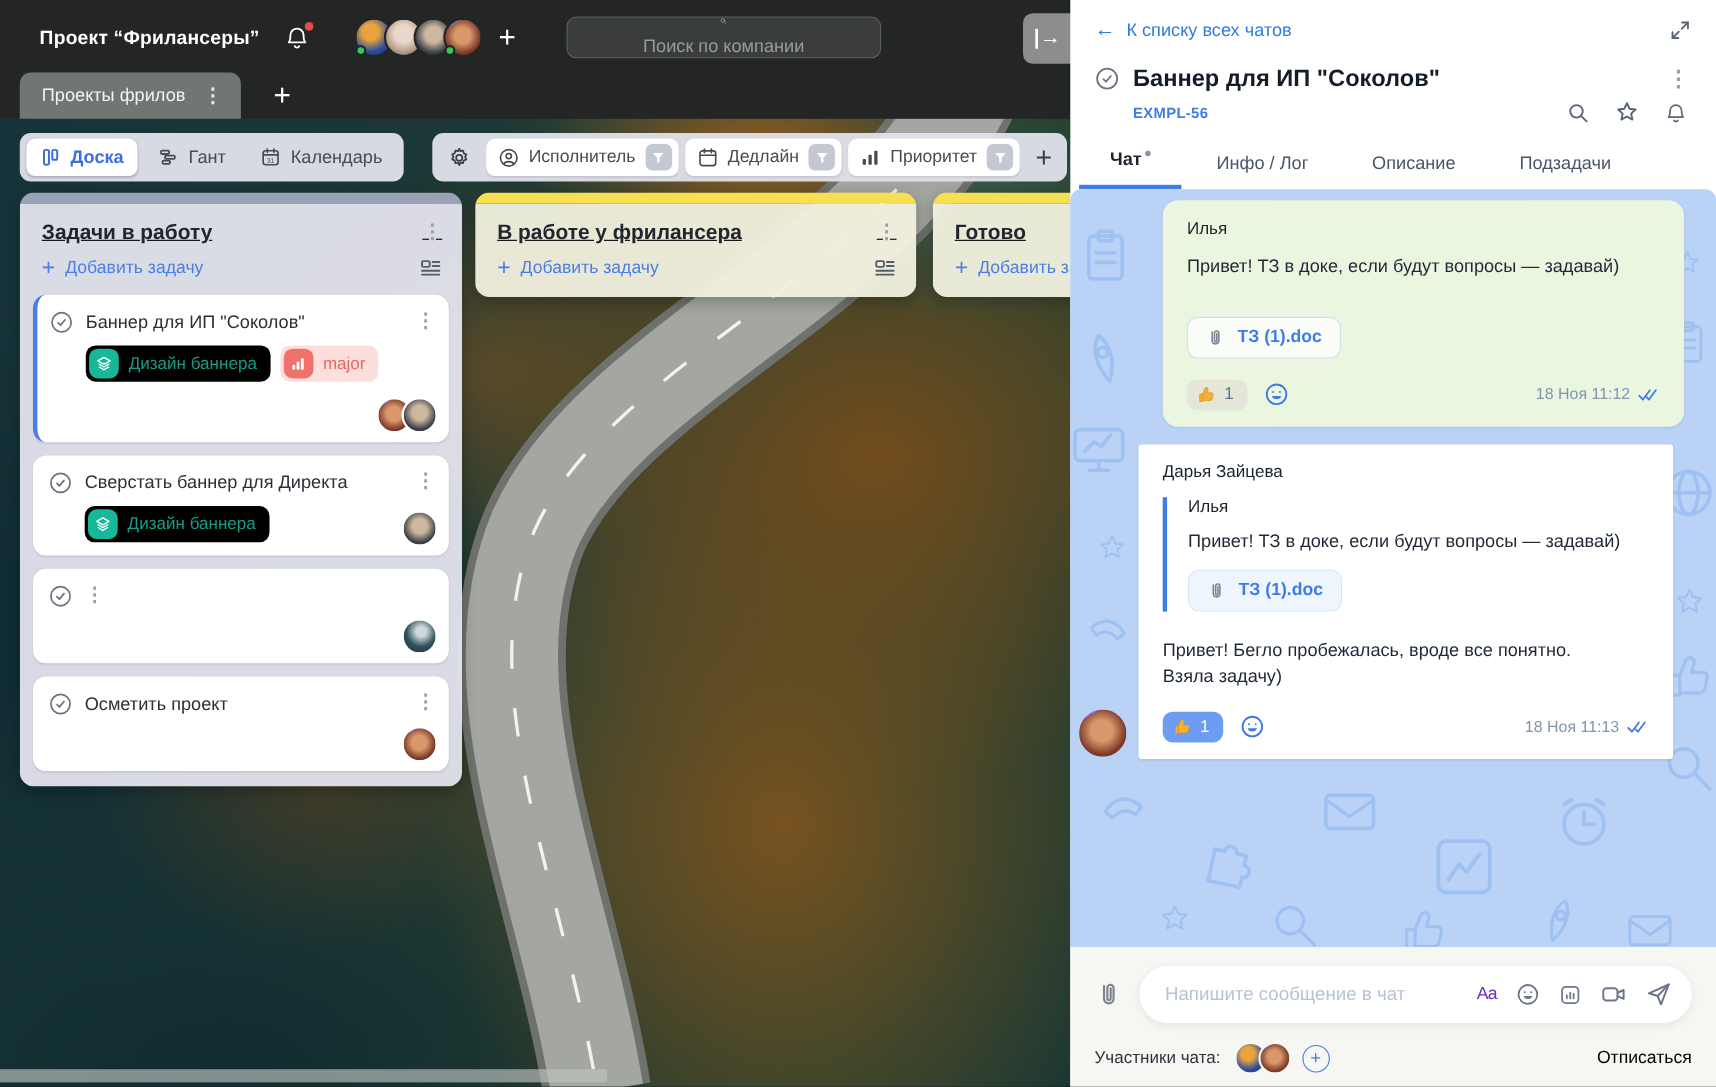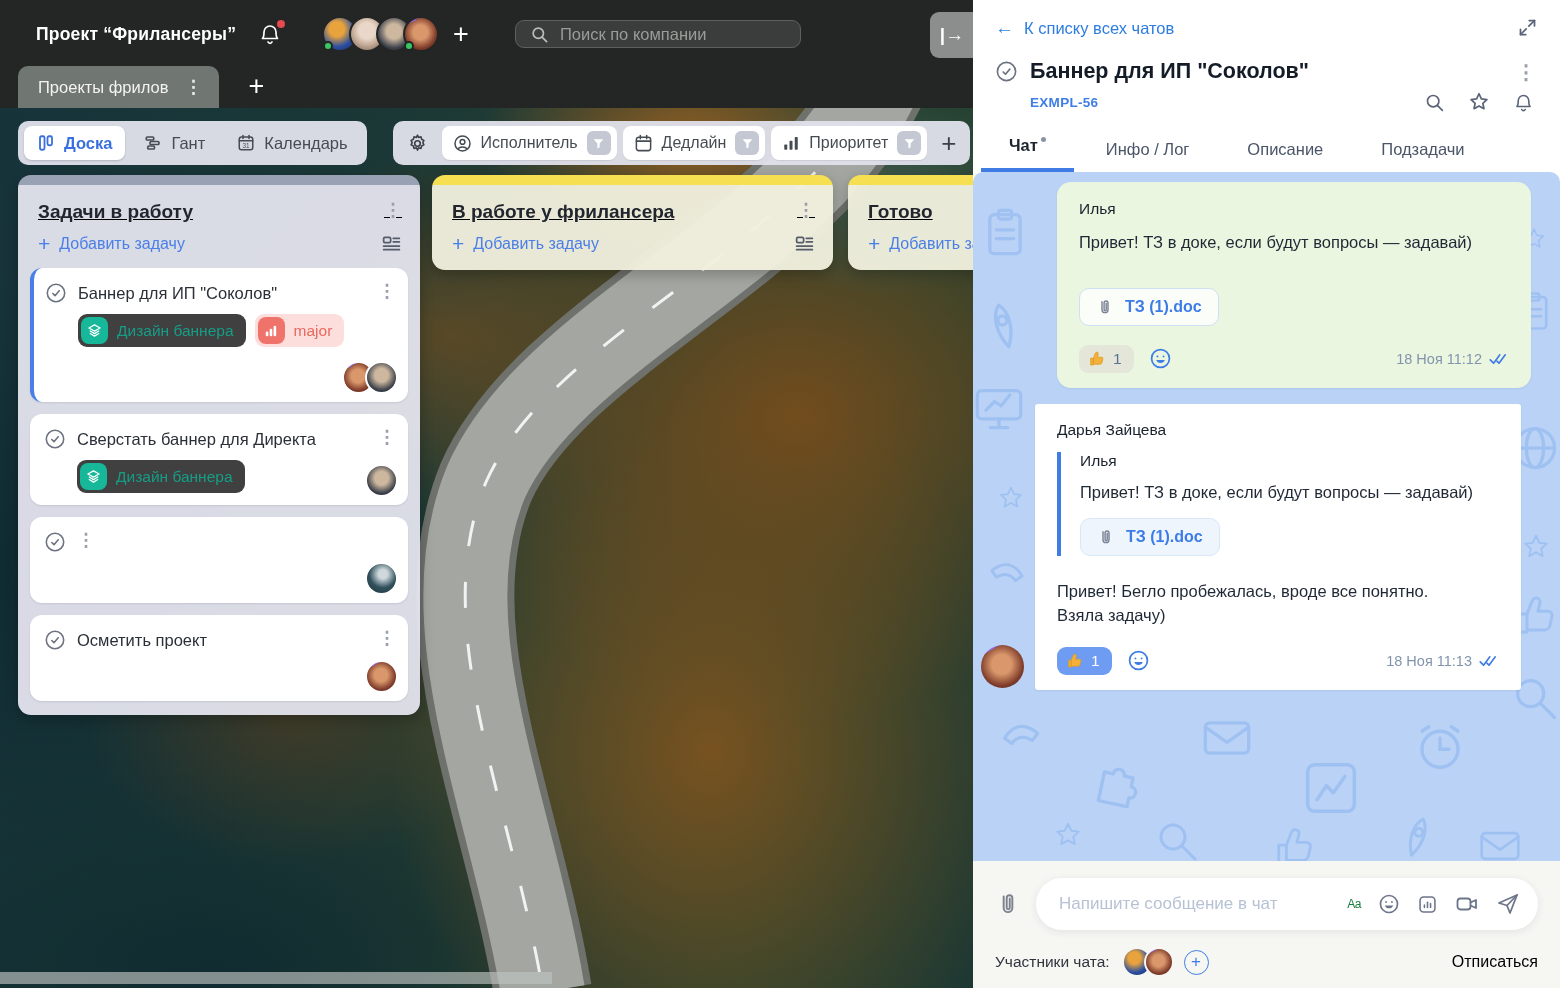--- a/index.html
+++ b/index.html
@@ -34,22 +34,22 @@
   .avatar { border-radius:50%; background:#888; position:relative; flex:none; }
   .tb-avatars .avatar { width:36px; height:36px; border:2px solid #232625; }
   .tb-avatars .avatar + .avatar { margin-left:-9px; }
   .online-dot { position:absolute; left:-1px; bottom:-1px; width:10px; height:10px; border-radius:50%; background:#38c763; border:2px solid #232625; }
   .av1 { background:radial-gradient(circle at 40% 35%, #e8a33d 0 26%, #2b4fa0 62%, #18285e 100%); }
   .av2 { background:radial-gradient(circle at 50% 40%, #e9d8c9 0 32%, #c2aa96 58%, #6e5a4a 100%); }
   .av3 { background:radial-gradient(circle at 50% 42%, #cdb89f 0 30%, #3a3f49 68%, #23262e 100%); }
   .av4 { background:linear-gradient(150deg, #8f68e8 0 16%, rgba(0,0,0,0) 16%), radial-gradient(circle at 48% 45%, #d9976b 0 30%, #7e3b2a 66%, #4e2318 100%); }
   .av5 { background:radial-gradient(circle at 55% 35%, #cfd9dd 0 18%, #31505c 55%, #1d343d 100%); }
   .add-plus { color:#fff; font-size:27px; font-weight:300; margin-left:14px; line-height:1; cursor:default; }
-  .search-box { width:286px; height:28px; background:#3a3d3c; border:1px solid #5c605e; border-radius:9px;
-    display:flex; align-items:center; gap:11px; padding:0 14px; margin-left:46px; }
+  .search-box { width:286px; height:38px; background:#3a3d3c; border:1px solid #5c605e; border-radius:9px;
+    display:flex; align-items:center; gap:11px; padding:0 14px; margin-left:46px;flex-direction:column; }
   .search-box span { color:#989d9a; font-size:16.5px; }
   .collapse-btn { position:absolute; top:12px; left:930px; width:44px; height:46px; background:#8b8e8c;
     border-radius:9px 0 0 9px; color:#fff; display:flex; align-items:center; justify-content:center;
     font-size:19px; font-weight:bold; }
   .tab-row { position:absolute; bottom:0; left:18px; display:flex; align-items:flex-end; }
   .ws-tab { height:42px; background:rgba(117,122,118,.95); border-radius:10px 10px 0 0; color:#f2f3f2;
     display:flex; align-items:center; gap:16px; padding:0 16px 0 20px; font-size:16.5px; }
   .ws-tab .dots { color:#e8e9e8; }
   .dots { font-size:18px; font-weight:bold; color:#9aa0ab; line-height:1; }
   .tab-add { color:#fff; font-size:27px; font-weight:300; margin:0 0 8px 30px; line-height:1; }
@@ -79,21 +79,21 @@
   .col-head-bottom { display:flex; align-items:center; margin-top:10px; }
   .add-task { color:#4a7fe8; font-size:16px; display:flex; align-items:center; gap:9px; flex:1; }
   .add-task .plus { font-size:21px; line-height:1; font-weight:400; }
   .card { background:#fff; border-radius:12px; margin-top:12px; padding:14px 12px 12px 14px; position:relative;
     min-height:86px; box-shadow:0 1px 2px rgba(20,30,50,.10); }
   .card.selected { border-left:4px solid #4a7fe8; padding-left:11px; min-height:134px; }
   .card-top { display:flex; align-items:flex-start; gap:11px; }
   .card-title { font-size:16.5px; color:#2a2f38; flex:1; line-height:1.3; padding-top:1px; }
   .tags { display:flex; gap:9px; margin:10px 0 0 33px; }
   .tag { display:inline-flex; align-items:center; gap:9px; border-radius:9px; padding:3px 12px 3px 3px; font-size:15.5px; }
-  .tag-teal { background:#404040; color:#169d85; }
+  .tag-teal { background:#000000; color:#169d85; }
   .tag-red  { background:#fcdfdc; color:#e9685f; }
   .tag-icon { width:27px; height:27px; border-radius:8px; display:flex; align-items:center; justify-content:center; flex:none; }
   .tag-teal .tag-icon { background:#17b79a; }
   .tag-red  .tag-icon { background:#f0736b; }
   .card-avatars { position:absolute; right:10px; bottom:8px; display:flex; }
   .card-avatars .avatar { width:33px; height:33px; border:2px solid #fff; }
   .card-avatars .avatar + .avatar { margin-left:-10px; }
   .hscroll { position:absolute; left:0; top:972px; width:552px; height:12px; background:rgba(190,194,191,.66); z-index:6; }
   
   .chat { position:absolute; left:973px; top:0; width:587px; height:988px; background:#fff; z-index:10;
@@ -136,21 +136,21 @@
   .main-text { margin-top:24px; width:420px; }
   
   .chat-footer { background:#f6f6f3; padding:17px 22px 4px; height:127px; }
   .composer-row { display:flex; align-items:center; gap:15px; }
   .composer { flex:1; height:52px; background:#fff; border-radius:26px; box-shadow:0 2px 8px rgba(40,60,90,.09);
     display:flex; align-items:center; padding:0 18px 0 23px; }
   .composer input { border:none; outline:none; flex:1; font-size:17px; color:#333; background:transparent;
     font-family:"Liberation Sans", sans-serif; }
   .composer input::placeholder { color:#b7c2d4; }
   .composer-icons { display:flex; align-items:center; gap:17px; color:#6d7689; }
-  .aa-label { font-size:12px; color:#15803d; letter-spacing:-.5px; }
+  .aa-label { font-size:16px; color:#6d28d9; letter-spacing:-.5px; }
   .participants-row { display:flex; align-items:center; margin-top:17px; }
   .participants-label { font-size:15.5px; color:#30353d; }
   .p-avatars { display:flex; margin-left:12px; }
   .p-avatars .avatar { width:30px; height:30px; border:2px solid #f6f6f3; }
   .p-avatars .avatar + .avatar { margin-left:-8px; }
   .add-participant { width:25px; height:25px; border:1.8px solid #3f7de5; border-radius:50%; color:#3f7de5;
     display:flex; align-items:center; justify-content:center; font-size:17px; margin-left:10px; padding-bottom:1px; }
   .unsub { margin-left:auto; color:#000000; font-size:16px; }
 </style>
 </head>

